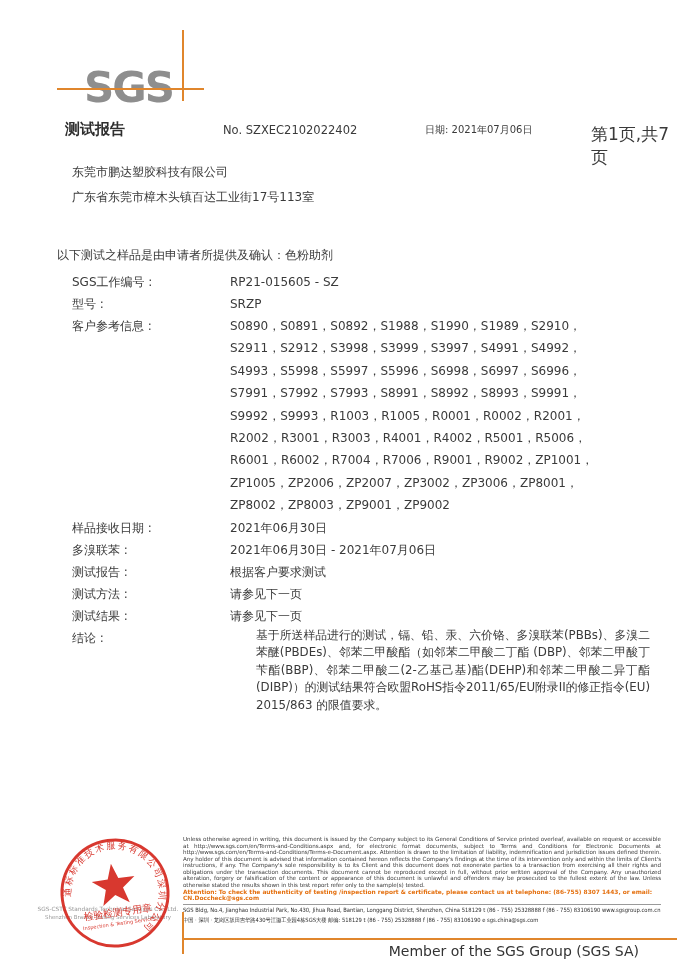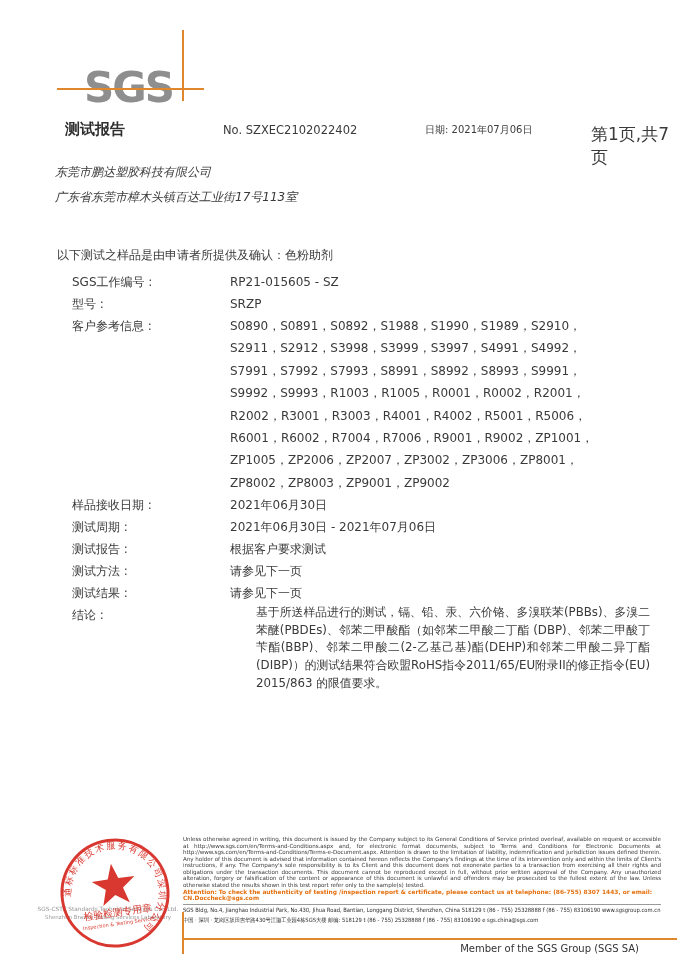--- a/index.html
+++ b/index.html
@@ -13,21 +13,21 @@
   .logo-hline { position:absolute; left:57px; top:88px; width:147px; height:2px; background:#e0862c; }
   .logo-vline { position:absolute; left:182px; top:30px; width:2px; height:71px; background:#e0862c; }
 
   .title-row { position:absolute; left:8px; top:120px; width:677px; height:22px; }
   .report-title { position:absolute; left:57px; top:0; font-size:15px; font-weight:bold; color:#2e2e2e; }
   .report-no    { position:absolute; left:215px; top:3px; font-size:11.5px; }
   .report-date  { position:absolute; left:417px; top:3px; font-size:10px; }
   .report-page  { position:absolute; left:542px; top:3px; font-size:17px;margin-left:41px; }
 
   
-  .applicant { position:absolute; left:55px; top:160px; font-size:12px; line-height:25px;font-style:italic; }
+  .applicant { position:absolute; left:72px; top:160px; font-size:12px; line-height:25px; }
 
   .statement { position:absolute; left:57px; top:247px; font-size:12px; }
 
   
   .fields { position:absolute; left:72px; top:271px; width:578px; }
   .f-row { display:flex; font-size:12px; line-height:22px; align-items:flex-start; }
   .f-label { width:158px; flex:0 0 158px; }
   .f-value { flex:1; }
   .ref-lines div { line-height:22.4px; }
   .f-row.conclusion .f-value { line-height:17.6px; font-size:11.8px; text-align:justify;margin-left:26px; }
@@ -43,21 +43,21 @@
   .footer-col { position:absolute; left:183px; top:836px; width:478px; }
   .legal { font-size:5.6px; line-height:6.5px; text-align:justify; color:#3c3c3c;
            letter-spacing:-0.05px; max-height:66px; overflow:hidden; }
   .attention { font-size:5.9px; line-height:6.4px; color:#e4700f; font-weight:bold; margin-top:1px; }
   .addresses { border-top:0.5px solid #9a9a9a; margin-top:2px; padding-top:1.5px; overflow:hidden; }
   .addr-line { font-size:5.8px; line-height:9.6px; white-space:nowrap;
                transform:scaleX(0.9); transform-origin:left center; color:#2f2f2f; }
 
   .footer-hline { position:absolute; left:182px; top:938px; width:495px; height:1.6px; background:#e0862c; }
   .footer-vline { position:absolute; left:182px; top:912px; width:1.6px; height:42px; background:#e0862c; }
-  .member { position:absolute; right:38px; top:943px; font-size:10px; color:#333; }
+  .member { position:absolute; right:38px; top:943px; font-size:14px; color:#333; }
 </style>
 </head>
 <body>
 
 <div class="page">
 
   <div class="logo-text">SGS</div>
   <div class="logo-hline"></div>
   <div class="logo-vline"></div>
 
@@ -82,34 +82,35 @@
     </div>
     <div class="f-row">
       <div class="f-label">型号 :</div>
       <div class="f-value">SRZP</div>
     </div>
     <div class="f-row">
       <div class="f-label">客户参考信息 :</div>
       <div class="f-value ref-lines">
         <div>S0890，S0891，S0892，S1988，S1990，S1989，S2910，</div>
         <div>S2911，S2912，S3998，S3999，S3997，S4991，S4992，</div>
+        <div>S4993，S5998，S5997，S5996，S6998，S6997，S6996，</div>
         <div>S7991，S7992，S7993，S8991，S8992，S8993，S9991，</div>
         <div>S9992，S9993，R1003，R1005，R0001，R0002，R2001，</div>
         <div>R2002，R3001，R3003，R4001，R4002，R5001，R5006，</div>
         <div>R6001，R6002，R7004，R7006，R9001，R9002，ZP1001，</div>
         <div>ZP1005，ZP2006，ZP2007，ZP3002，ZP3006，ZP8001，</div>
         <div>ZP8002，ZP8003，ZP9001，ZP9002</div>
       </div>
     </div>
     <div class="f-row">
       <div class="f-label">样品接收日期 :</div>
       <div class="f-value">2021年06月30日</div>
     </div>
     <div class="f-row">
-      <div class="f-label">测试周期 :</div>
+      <div class="f-label">多溴联苯 :</div>
       <div class="f-value">2021年06月30日 - 2021年07月06日</div>
     </div>
     <div class="f-row">
       <div class="f-label">测试报告 :</div>
       <div class="f-value">根据客户要求测试</div>
     </div>
     <div class="f-row">
       <div class="f-label">测试方法 :</div>
       <div class="f-value">请参见下一页</div>
     </div>

